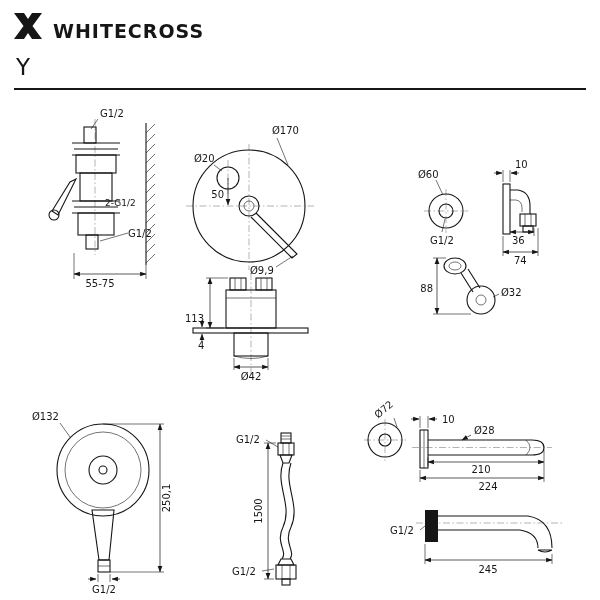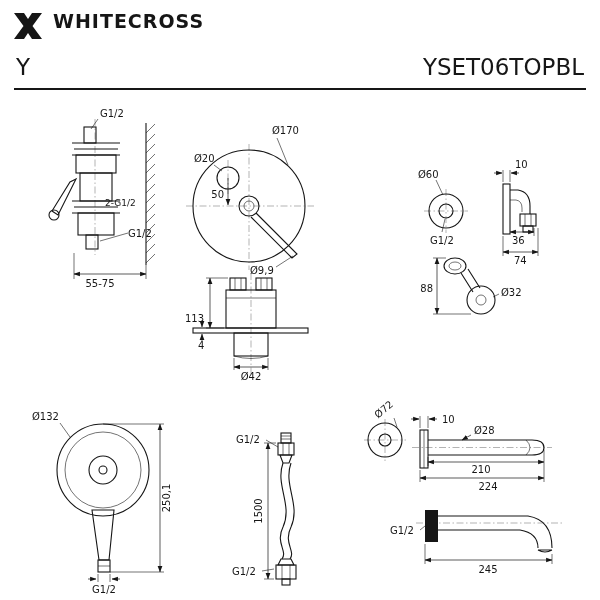--- a/index.html
+++ b/index.html
@@ -4,21 +4,21 @@
 <style>
   * { margin:0; padding:0; box-sizing:border-box; }
   html,body { background:#fff; }
   body {
     width:600px; height:600px;
     font-family:"DejaVu Sans","Liberation Sans",sans-serif;
     color:#161616;
   }
   .sheet { position:relative; width:600px; height:600px; background:#fff; overflow:hidden; }
 
-  .logo-row { position:absolute; top:10px; left:12px; display:flex; align-items:flex-start; gap:9px; }
+  .logo-row { position:absolute; top:10px; left:12px; display:flex; align-items:flex-end; gap:9px; }
   .logo-ic { width:32px; height:32px; display:block; }
   .brand { font-size:19px; font-weight:700; letter-spacing:1px; }
 
   .code-row { position:absolute; top:54px; left:16px; right:16px;
               display:flex; justify-content:space-between; font-size:23px; }
   .rule { position:absolute; top:88px; left:14px; right:14px; border-top:2px solid #161616; }
 
   .drawing { position:absolute; }
 
   svg text { font-family:"DejaVu Sans","Liberation Sans",sans-serif; font-size:10px; fill:#161616; }
@@ -47,21 +47,20 @@
   </svg>
 
   <div class="logo-row">
     <svg class="logo-ic" viewBox="0 0 32 32">
       <path d="M2,3 L12,3 L16,9 L20,3 L30,3 L20.5,16 L30,29 L20,29 L16,23 L12,29 L2,29 L11.5,16 Z" fill="#161616"></path>
     </svg>
     <span class="brand">WHITECROSS</span>
   </div>
   <div class="code-row">
     <span>Y</span>
-    <span>YSET06TOPBL</span>
   </div>
   <div class="rule"></div>
 
   <svg class="drawing" style="left:28px;top:103px" width="140" height="190" viewBox="0 0 140 190">
     <g>
       <line class="ln" x1="118" y1="20" x2="118" y2="162"></line>
       <path class="thin" d="M118,30 l9,-9 M118,40 l9,-9 M118,50 l9,-9 M118,60 l9,-9 M118,70 l9,-9 M118,80 l9,-9 M118,90 l9,-9 M118,100 l9,-9 M118,110 l9,-9 M118,120 l9,-9 M118,130 l9,-9 M118,140 l9,-9 M118,150 l9,-9 M118,160 l9,-9"></path>
     </g>
     <g>
       <line class="cl" x1="67" y1="16" x2="67" y2="152"></line>

